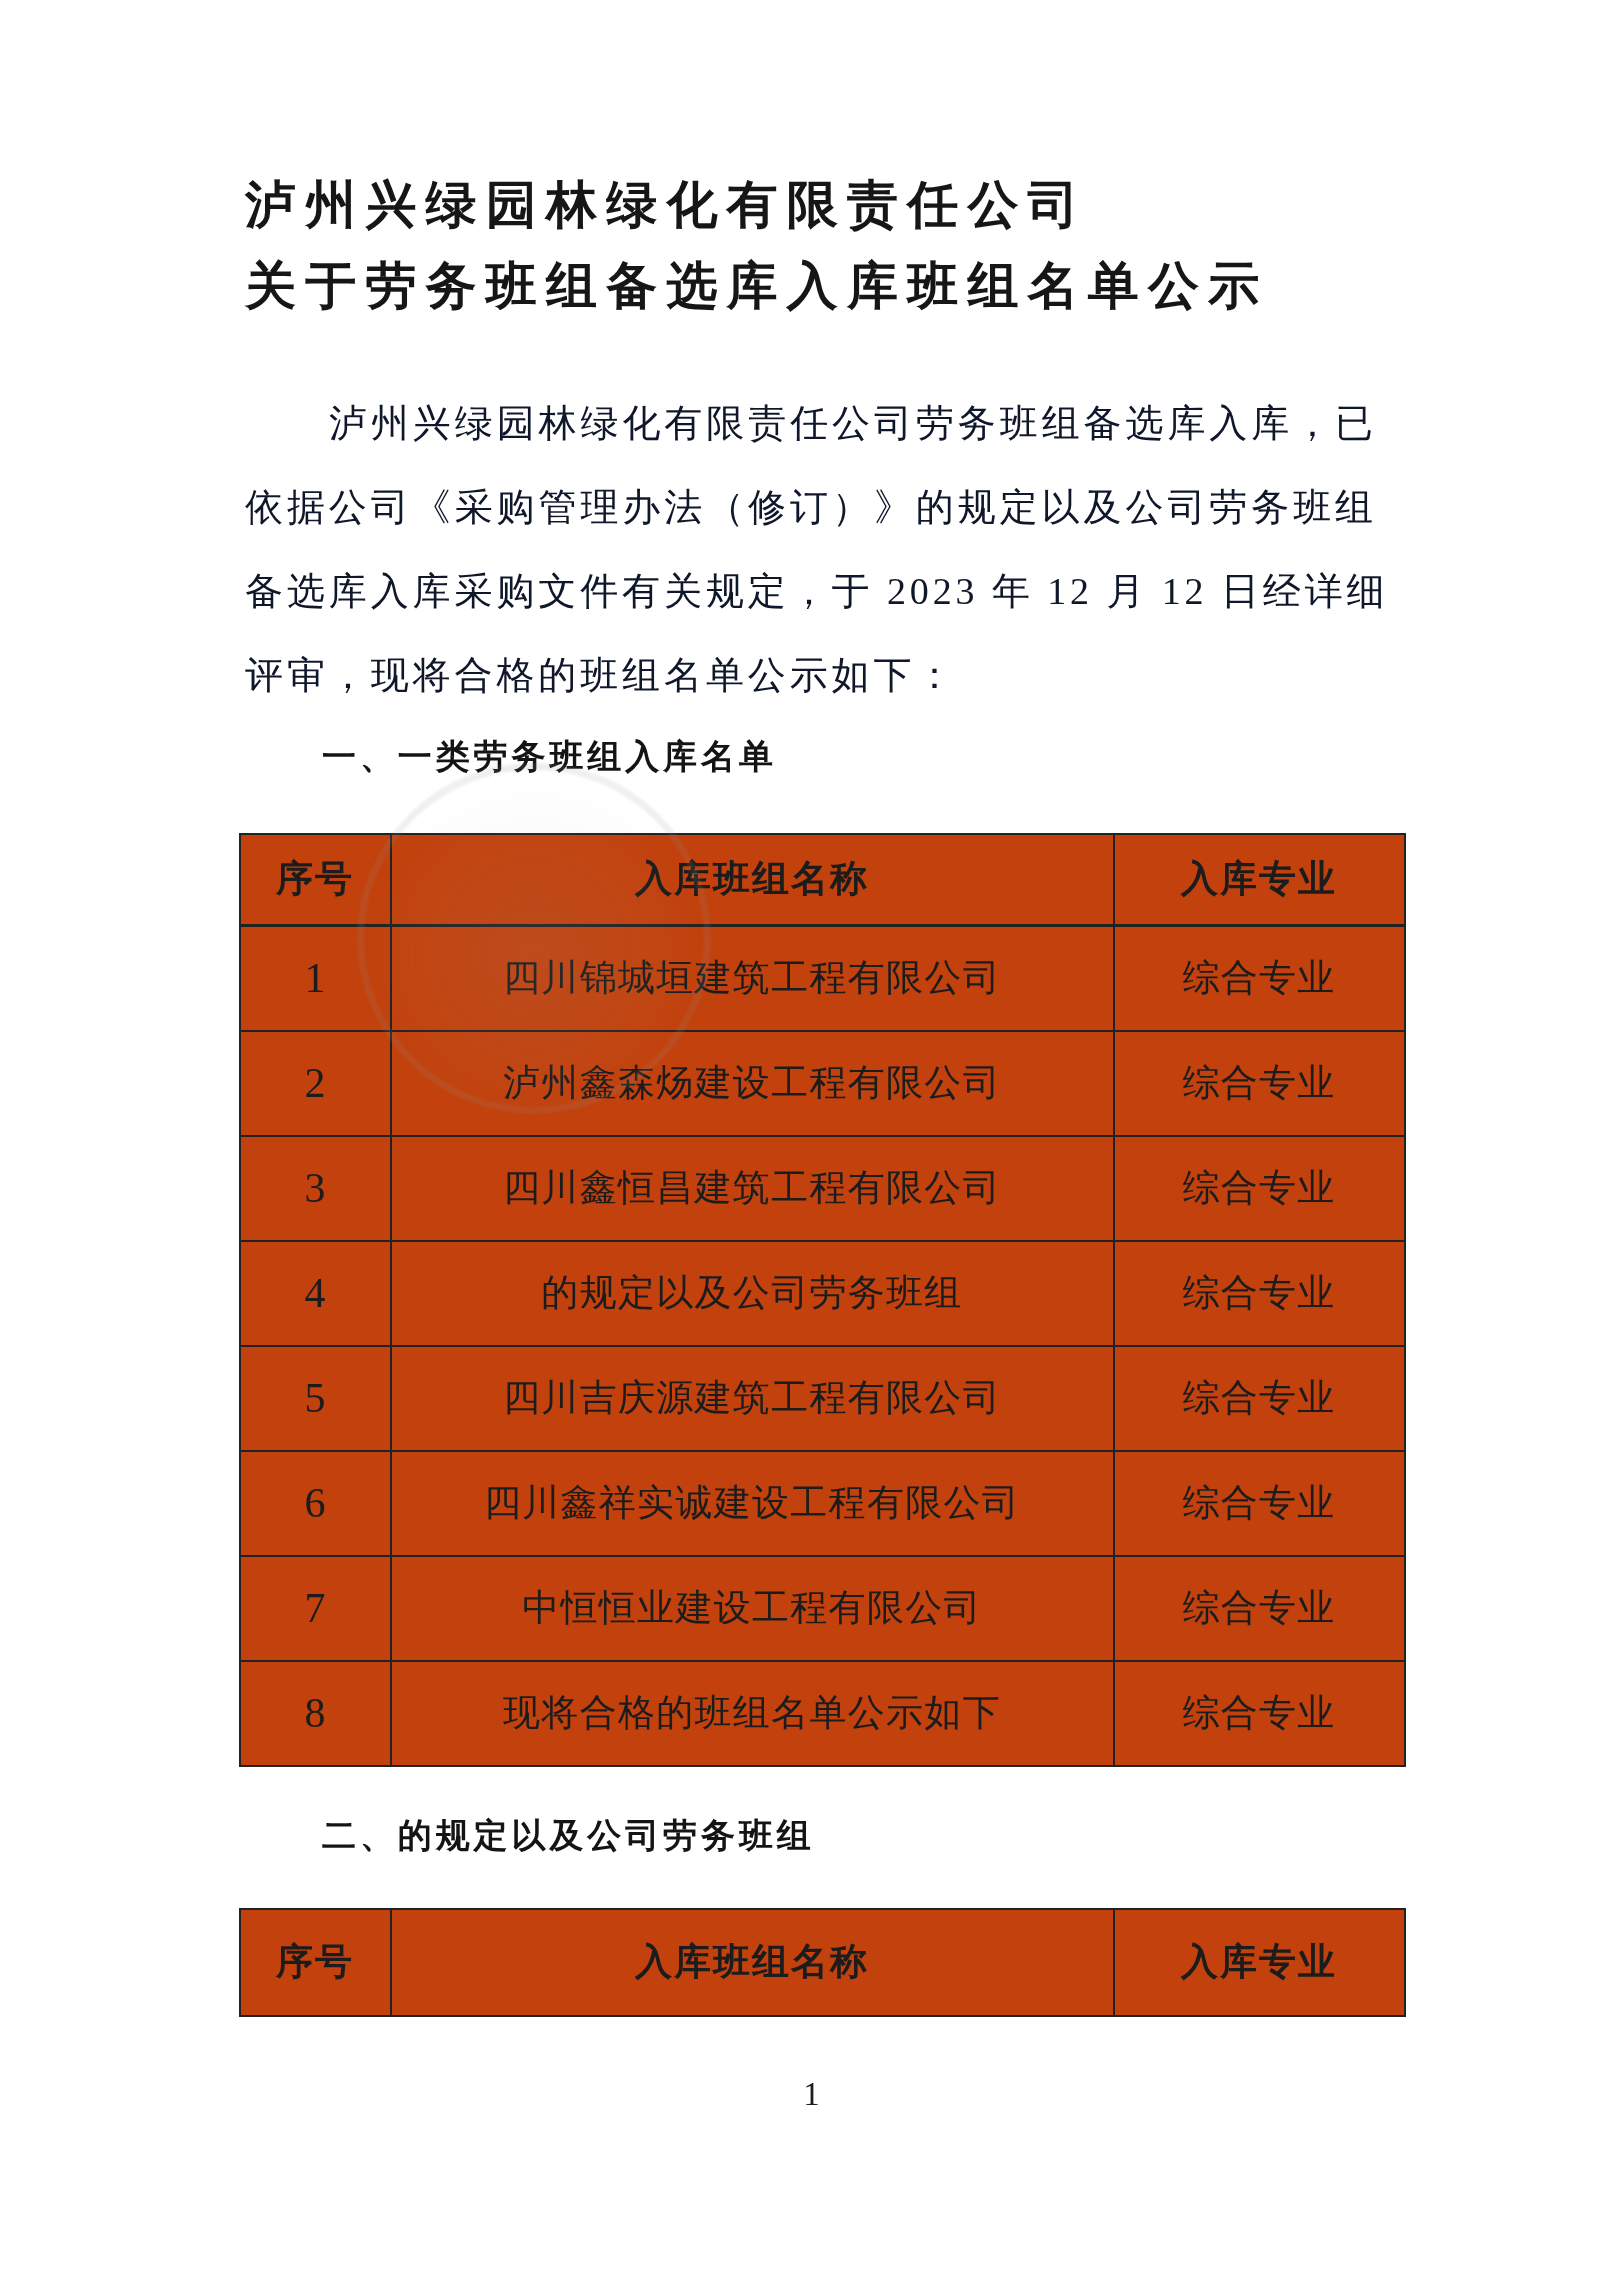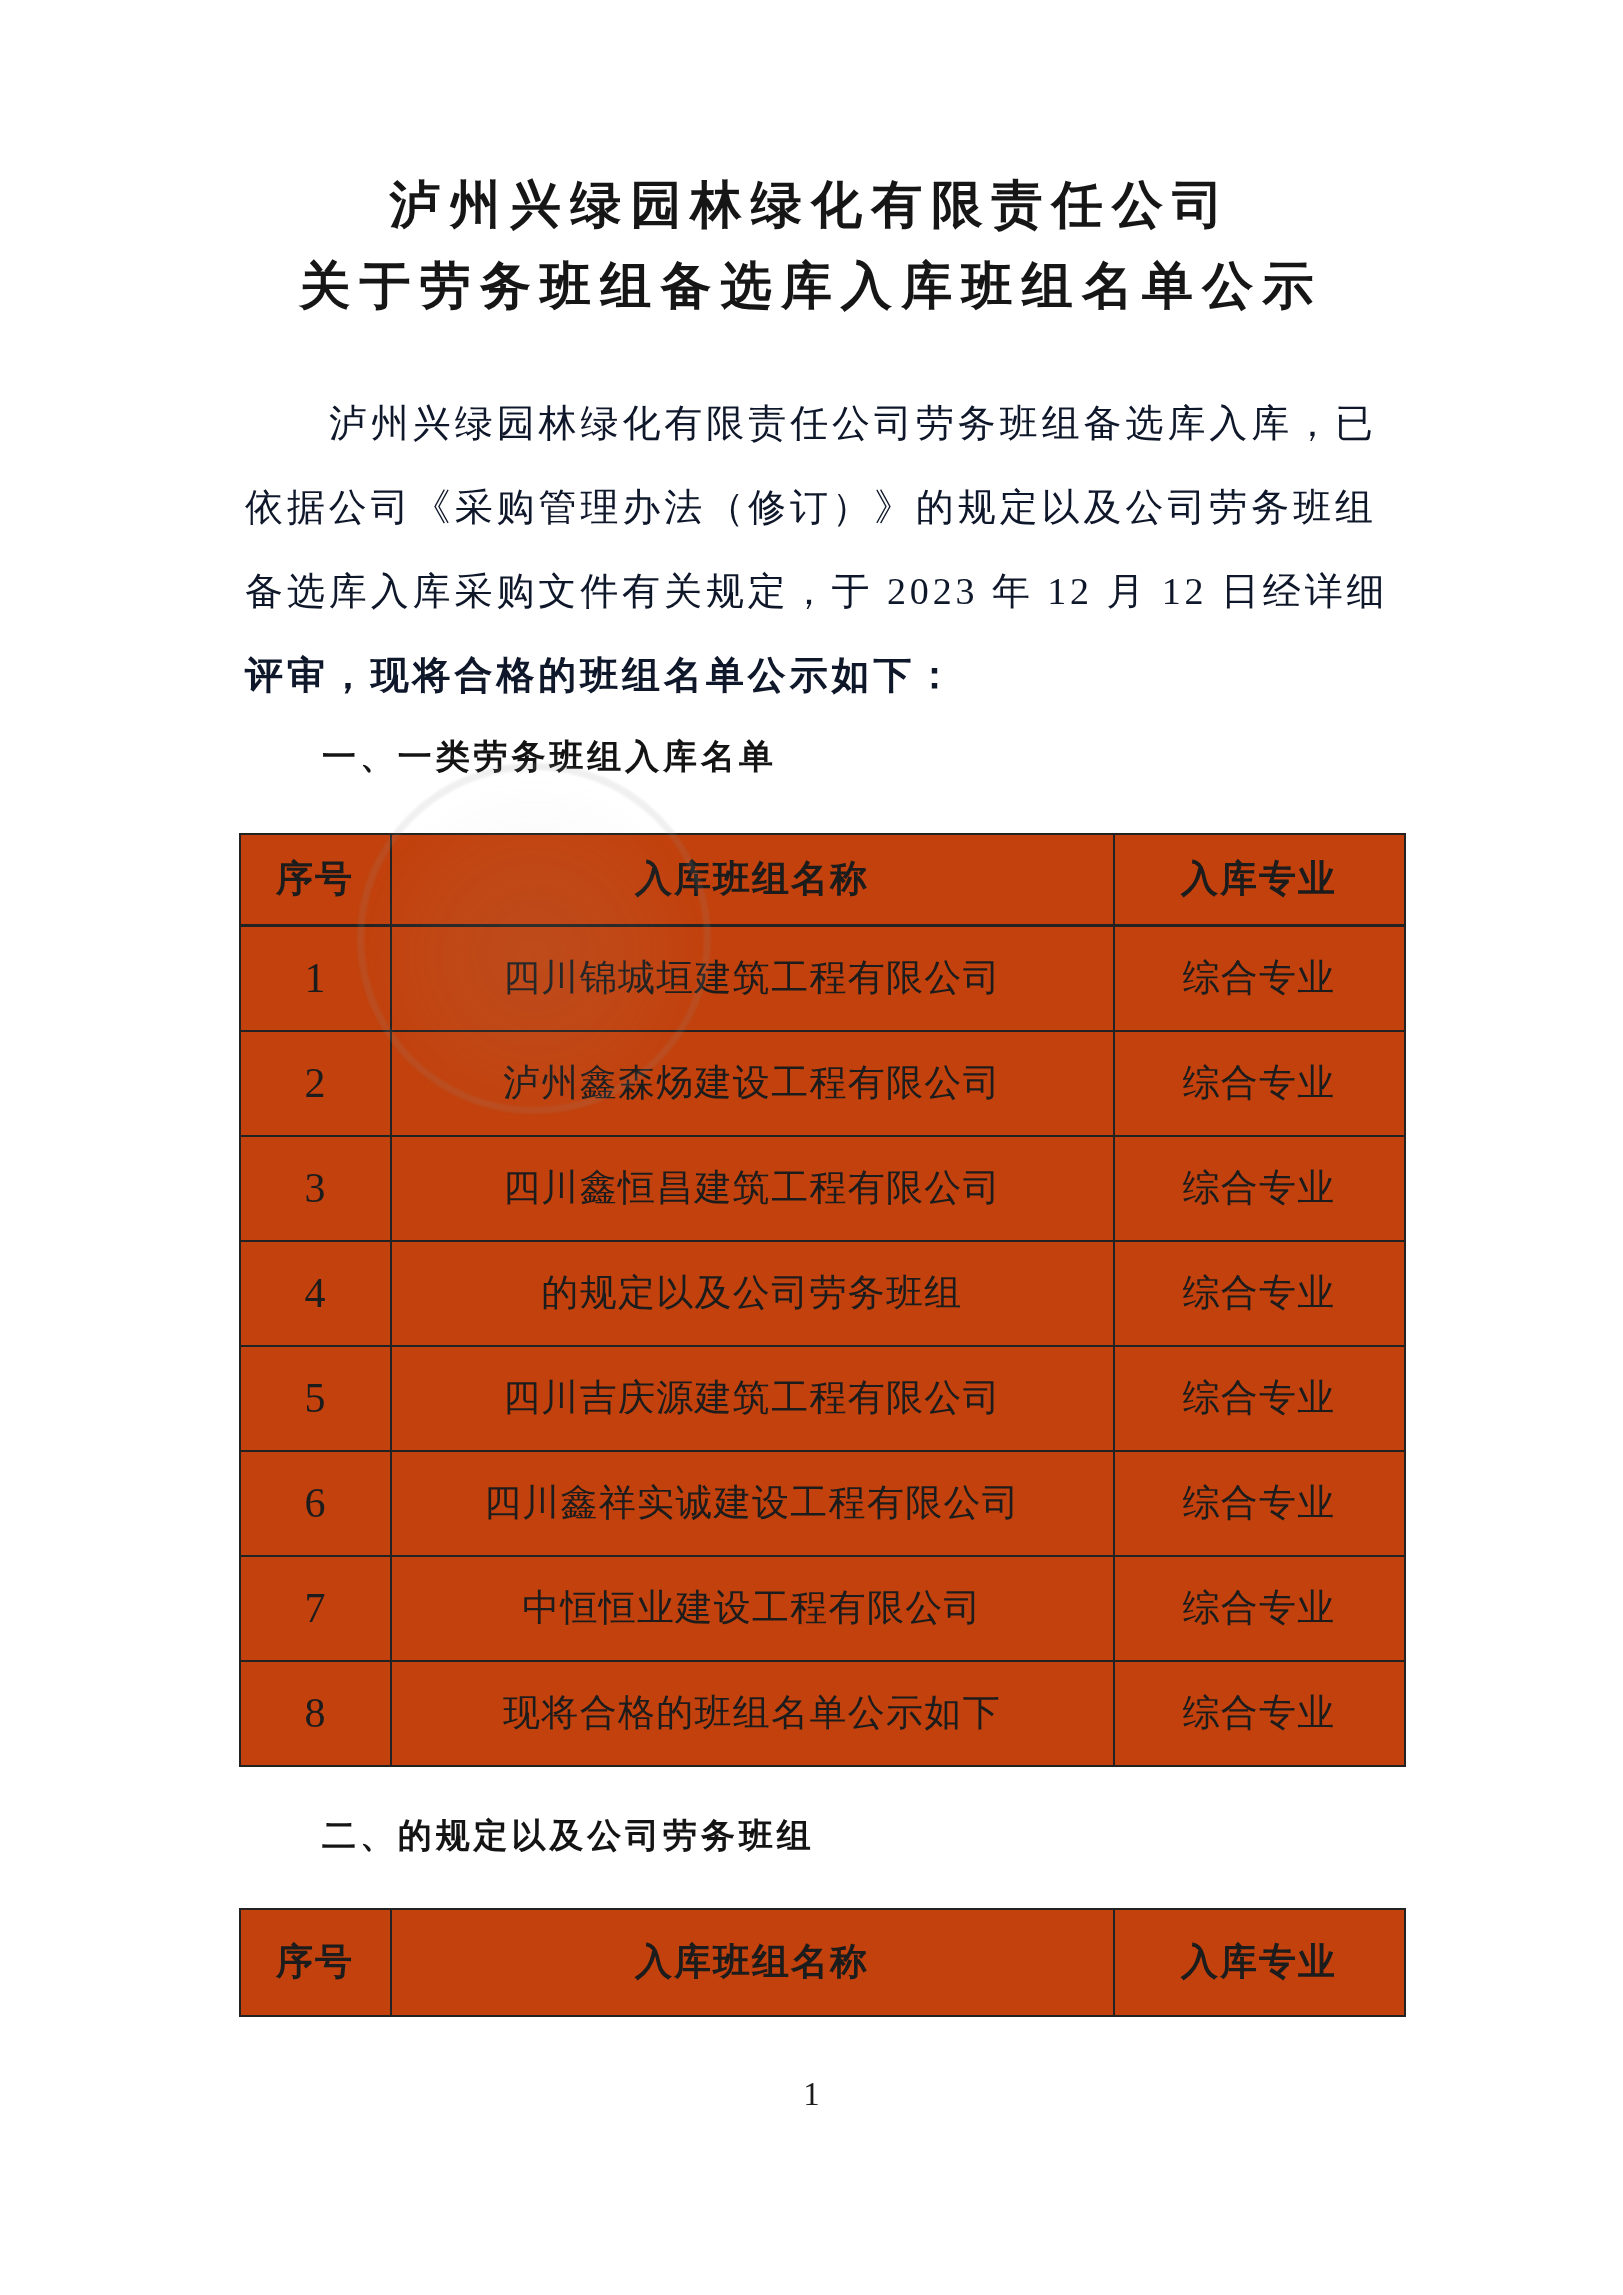--- a/index.html
+++ b/index.html
@@ -10,21 +10,20 @@
     background:#ffffff;
     color:#1c1c1c;
     font-family:"Liberation Serif","DejaVu Serif",serif;
     overflow:hidden;
     box-sizing:border-box;
   }
   .content{margin:0 245px;width:1132px;}
 
   .doc-title{
     margin:0;
-    text-align:center;
     font-family:"Liberation Sans","DejaVu Sans",sans-serif;
     font-weight:700;
     font-size:51px;
     line-height:60px;
     letter-spacing:9.2px;
     color:#161616;
   }
   .doc-title.first{padding-top:175px;}
   .doc-title.second{margin-top:21px;}
 
@@ -34,21 +33,21 @@
     line-height:84px;
     letter-spacing:3.9px;
     color:#0f172a;
   }
   .pline{
     text-align:justify;
     text-align-last:justify;
     white-space:nowrap;
   }
   .pline.first{text-indent:84px;}
-  .pline.last{text-align:center;text-align-last:left;font-weight:bold;}
+  .pline.last{text-align:center;text-align-last:left;}
 
   .sec-heading{
     margin:0;
     padding-left:77px;
     font-family:"Liberation Sans","DejaVu Sans",sans-serif;
     font-weight:700;
     font-size:34px;
     line-height:54px;
     letter-spacing:3.9px;
     color:#141414;

